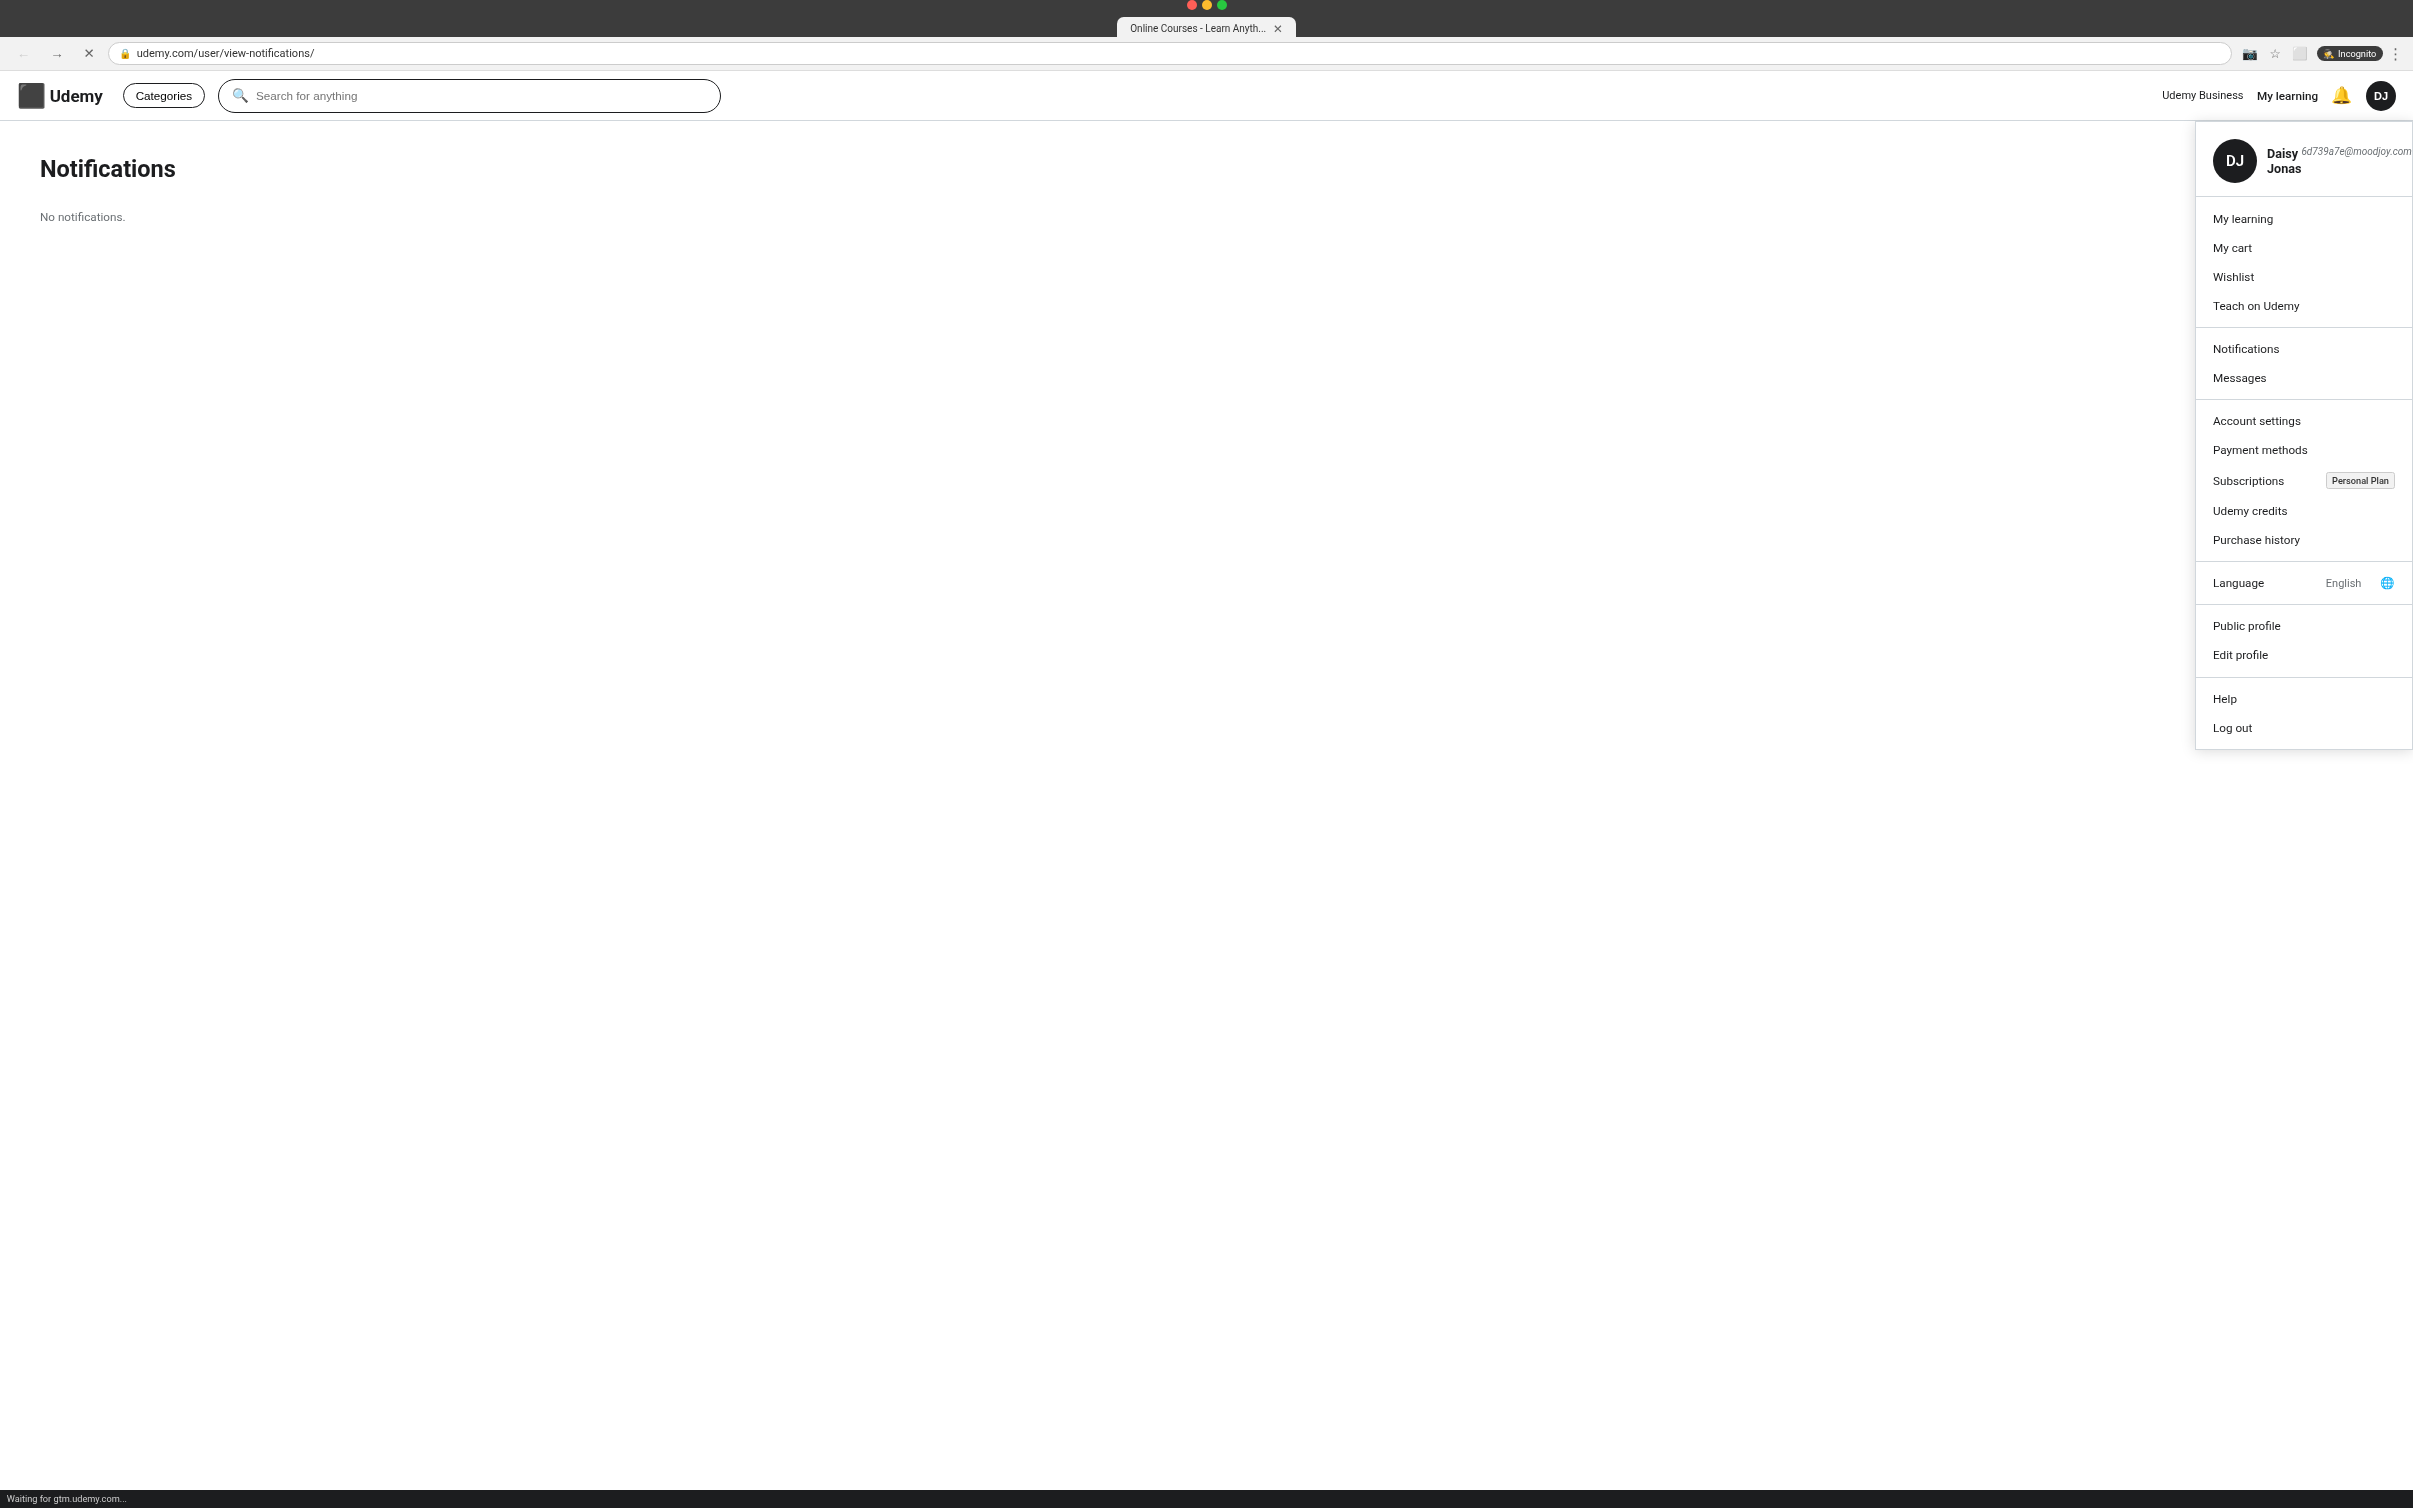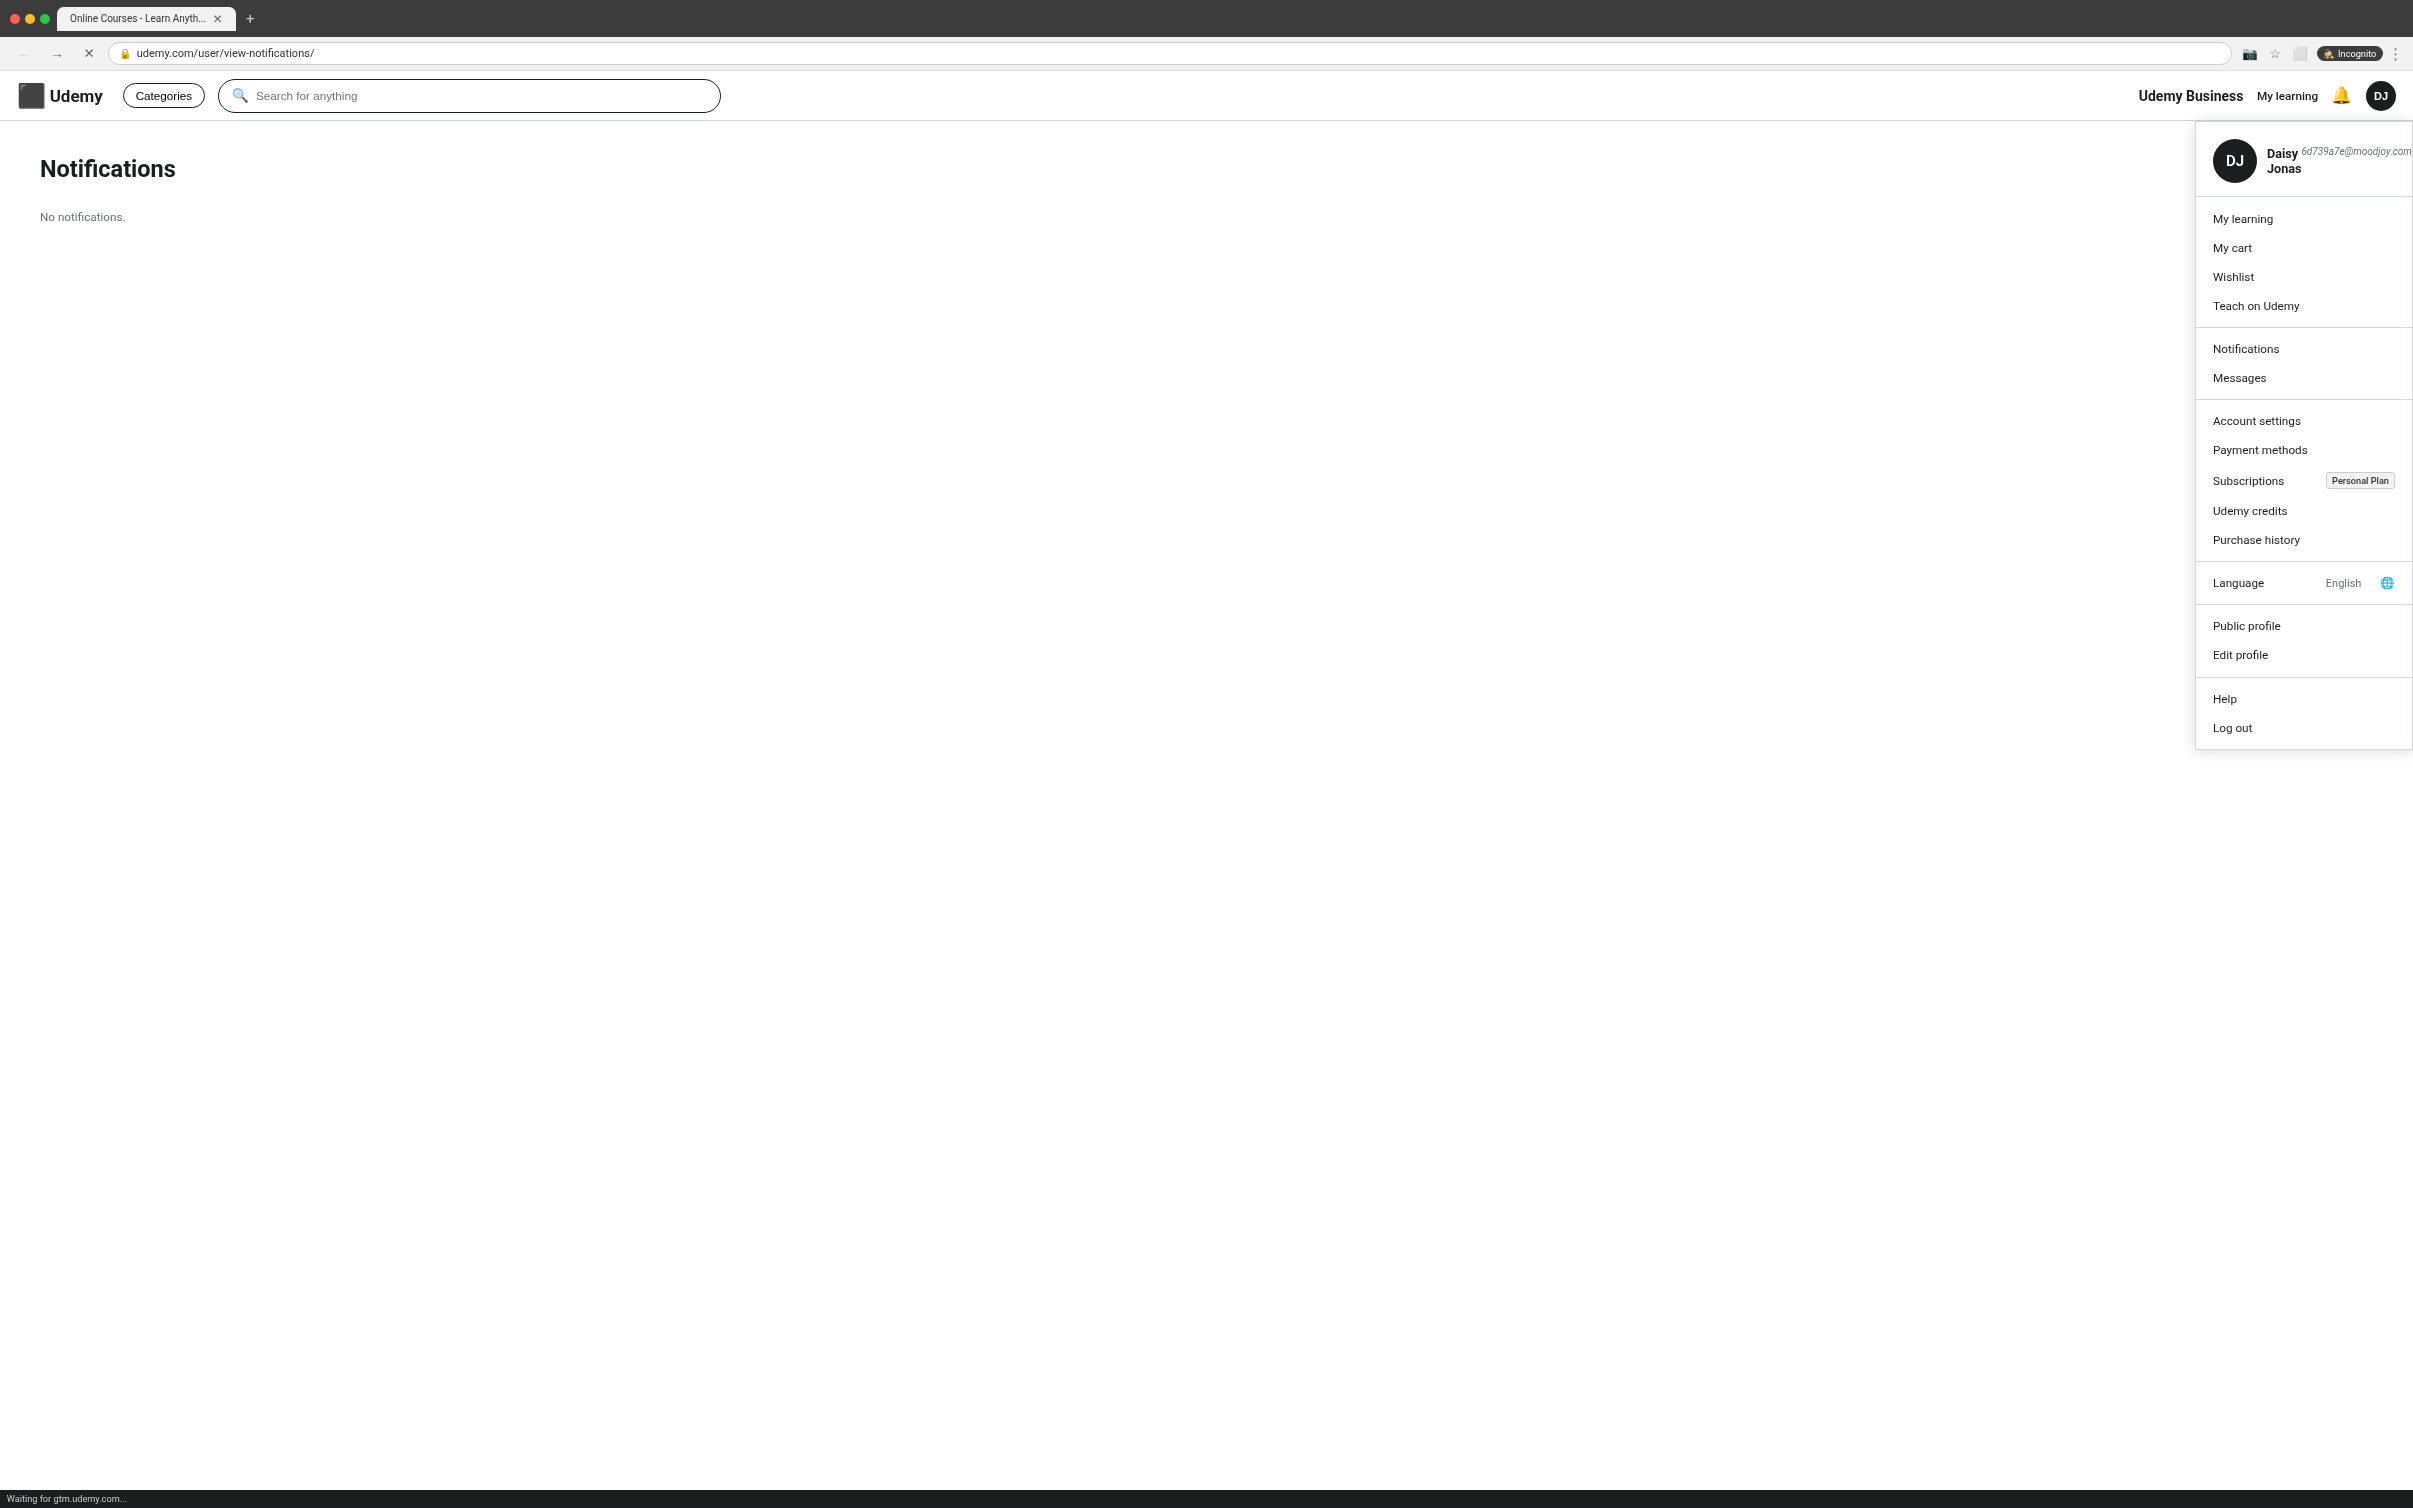--- a/index.html
+++ b/index.html
@@ -1,19 +1,19 @@
 <!DOCTYPE html>
 <html style="font-size:13.4px"><head>
   <meta charset="utf-8">
   <style>
     * { box-sizing: border-box; margin: 0; padding: 0; }
     body { font-family: -apple-system, BlinkMacSystemFont, 'Segoe UI', Roboto, sans-serif; background: #fff; font-size: 11.7px; color: #1c1d1f; }
 
     
-    .browser-chrome { background: #3c3c3c; height: 37px; display: flex; align-items: center; padding: 0 10px; gap: 6.7px; }
+    .browser-chrome { background: #3c3c3c; height: 37px; display: flex; align-items: center; padding: 0 10px; gap: 6.7px; flex-direction: column; }
     .browser-dots { display: flex; gap: 5px; align-items: center; }
     .dot { width: 10px; height: 10px; border-radius: 50%; }
     .dot-red { background: #ff5f57; }
     .dot-yellow { background: #febc2e; }
     .dot-green { background: #28c840; }
     .browser-tab { background: #f2f2f2; border-radius: 6.7px 6.7px 0 0; padding: 5px 13.4px; display: flex; align-items: center; gap: 6.7px; font-size: 10px; color: #333; min-width: 151px; max-width: 184px; }
     .browser-tab-close { color: #666; cursor: pointer; font-size: 11.7px; }
     .new-tab-btn { color: #ccc; font-size: 15px; cursor: pointer; margin-left: 3.4px; }
 
     .browser-toolbar { background: #f2f2f2; height: 34px; display: flex; align-items: center; padding: 0 10px; gap: 6.7px; border-bottom: 0.8px solid #ddd; }
@@ -30,21 +30,21 @@
     .site-wrapper { position: relative; background: #fff; min-height: calc(100vh - 70px); }
 
     
     .site-header { height: 50px; background: #fff; border-bottom: 0.8px solid #d1d7dc; display: flex; align-items: center; padding: 0 17px; gap: 13.4px; position: relative; z-index: 10; }
     .udemy-logo { display: flex; align-items: center; gap: 3.4px; font-size: 18.4px; font-weight: 700; color: #1c1d1f; text-decoration: none; margin-right: 6.7px; }
     .categories-btn { background: none; border: 0.8px solid #1c1d1f; border-radius: 17px; padding: 5px 11.7px; font-size: 11.7px; cursor: pointer; font-weight: 500; }
     .search-bar { flex: 1; max-width: 503px; display: flex; align-items: center; background: #fff; border: 1.3px solid #1c1d1f; border-radius: 17px; height: 34px; padding: 0 13.4px; gap: 6.7px; }
     .search-bar input { border: none; outline: none; flex: 1; font-size: 11.7px; background: transparent; }
     .search-icon-btn { background: none; border: none; color: #1c1d1f; cursor: pointer; font-size: 13.4px; }
     .header-right { display: flex; align-items: center; gap: 13.4px; margin-left: auto; }
-    .udemy-business-link { font-size: 14px; font-weight: 700; color: #1c1d1f; cursor: pointer; white-space: nowrap; }
+    .udemy-business-link { font-size: 11px; font-weight: 400; color: #1c1d1f; cursor: pointer; white-space: nowrap; }
     .my-learning-link { font-size: 11.7px; font-weight: 500; color: #1c1d1f; cursor: pointer; white-space: nowrap; }
     .notif-btn { background: none; border: none; font-size: 17px; cursor: pointer; color: #1c1d1f; position: relative; }
     .avatar-btn { width: 30px; height: 30px; border-radius: 50%; background: #1c1d1f; color: #fff; border: none; cursor: pointer; font-size: 11px; font-weight: 600; display: flex; align-items: center; justify-content: center; }
 
     
     .main-content { padding: 34px 40px; max-width: 754px; }
     .page-title { font-size: 23.5px; font-weight: 700; color: #1c1d1f; margin-bottom: 27px; }
     .no-notifications { color: #6a6f73; font-size: 11.7px; margin-top: 7px; }
 
     

